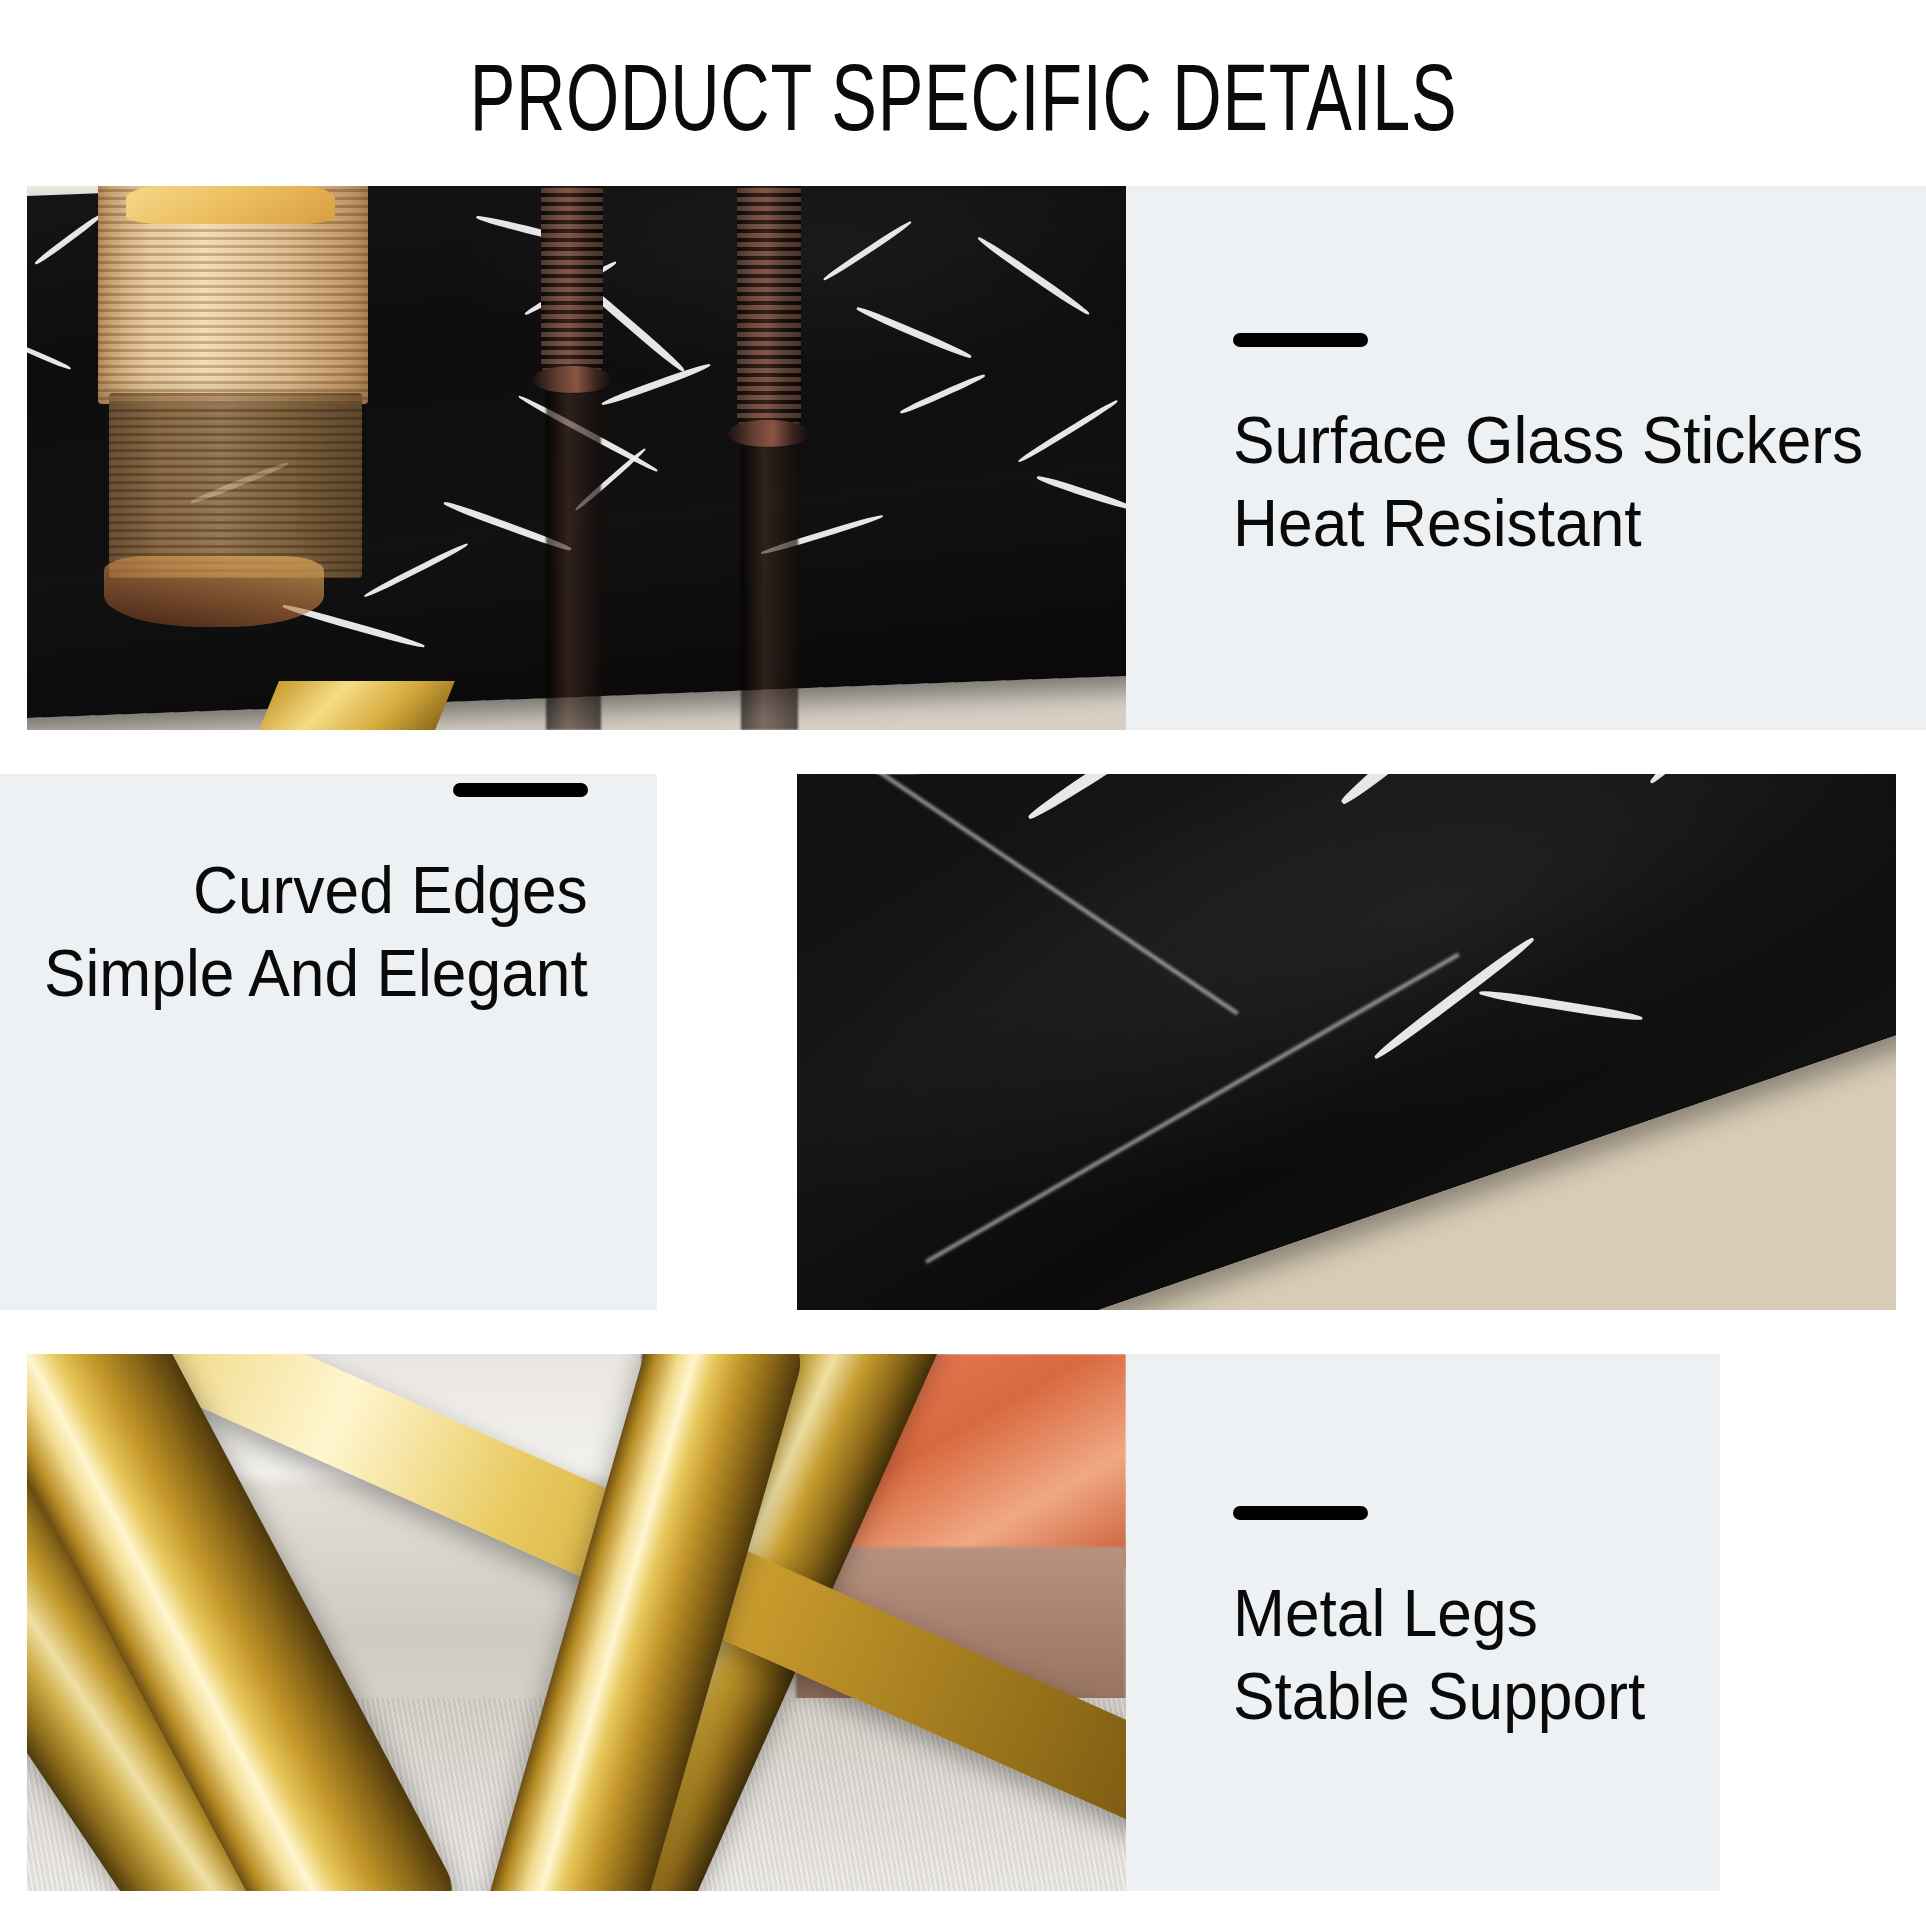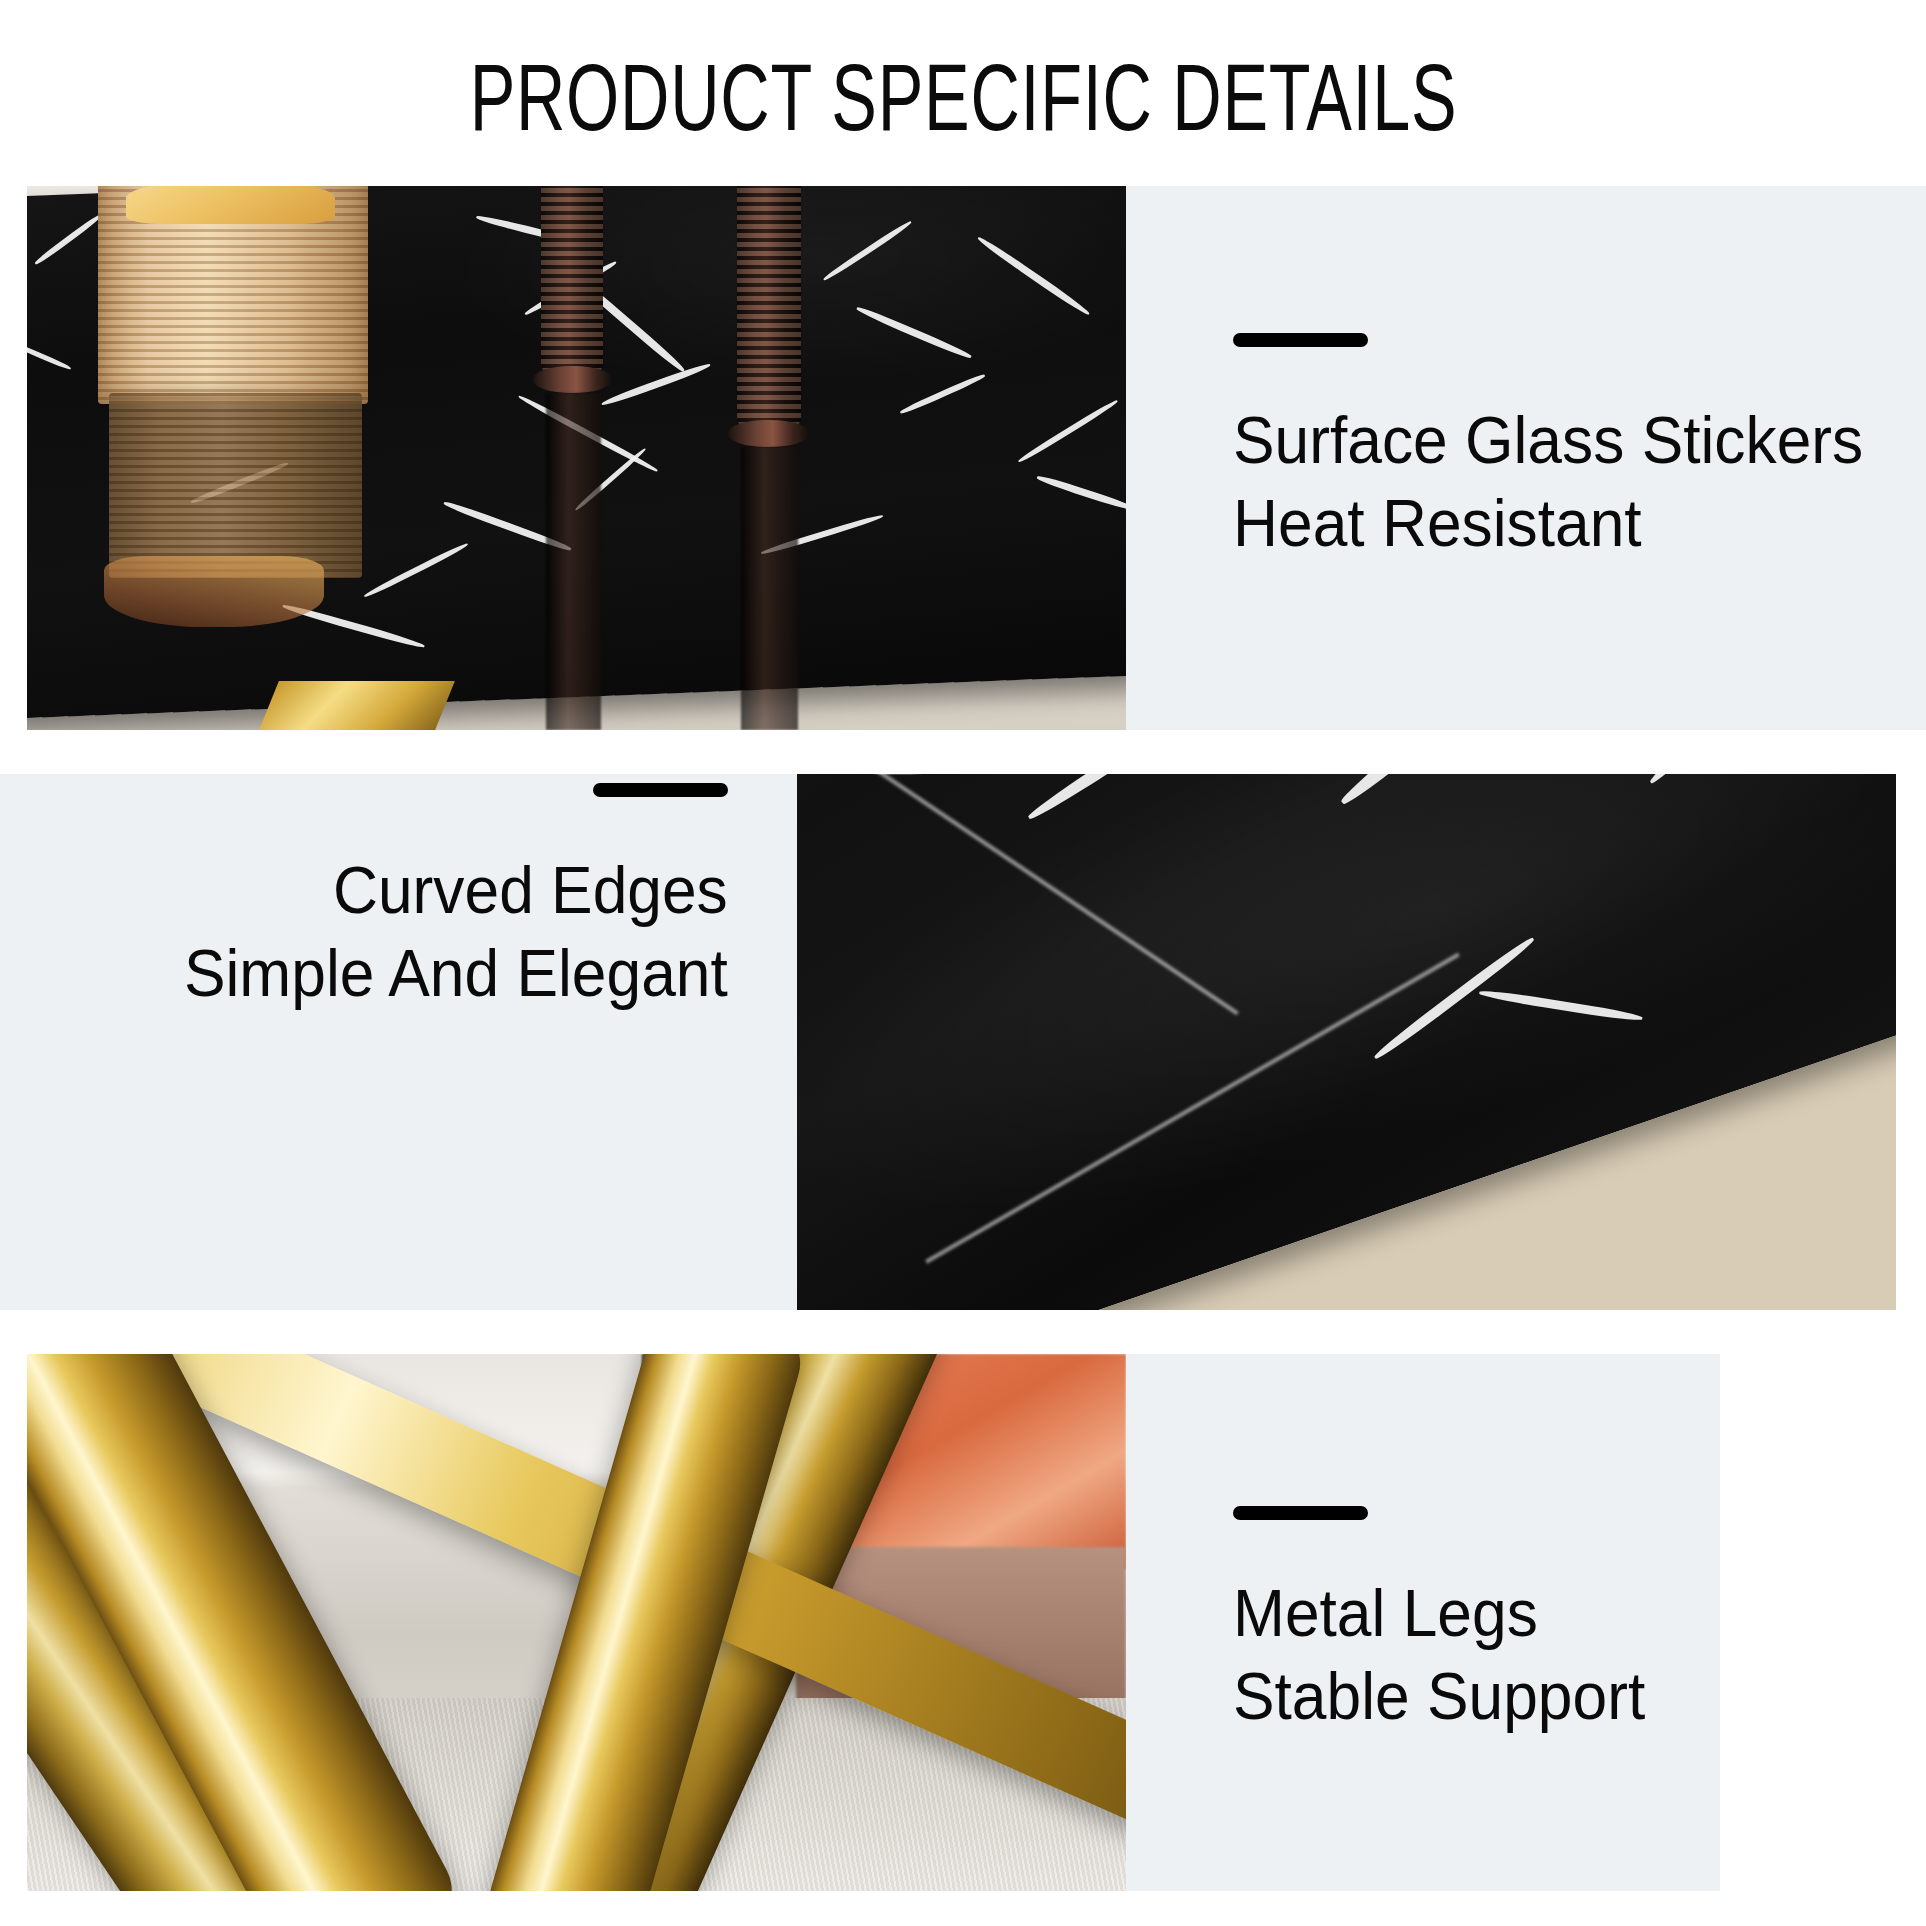--- a/index.html
+++ b/index.html
@@ -52,21 +52,21 @@
     position: absolute;
     top: 0;
     height: 100%;
     overflow: hidden;
   }
 
   
   #section-1 .photo { left: 0;     width: 1099px; }
   #section-1 .panel { left: 1099px; width: 801px; }
   
-  #section-2 .panel { left: 0;     width: 797px; }
+  #section-2 .panel { left: 0;     width: 645px; padding-left: 12px; }
   #section-2 .photo { left: 797px;  width: 1099px; }
   
   #section-3 .photo { left: 0;     width: 1099px; }
   #section-3 .panel { left: 1099px; width: 801px; }
 
   
   .caption {
     position: absolute;
   }
   .caption .rule {

